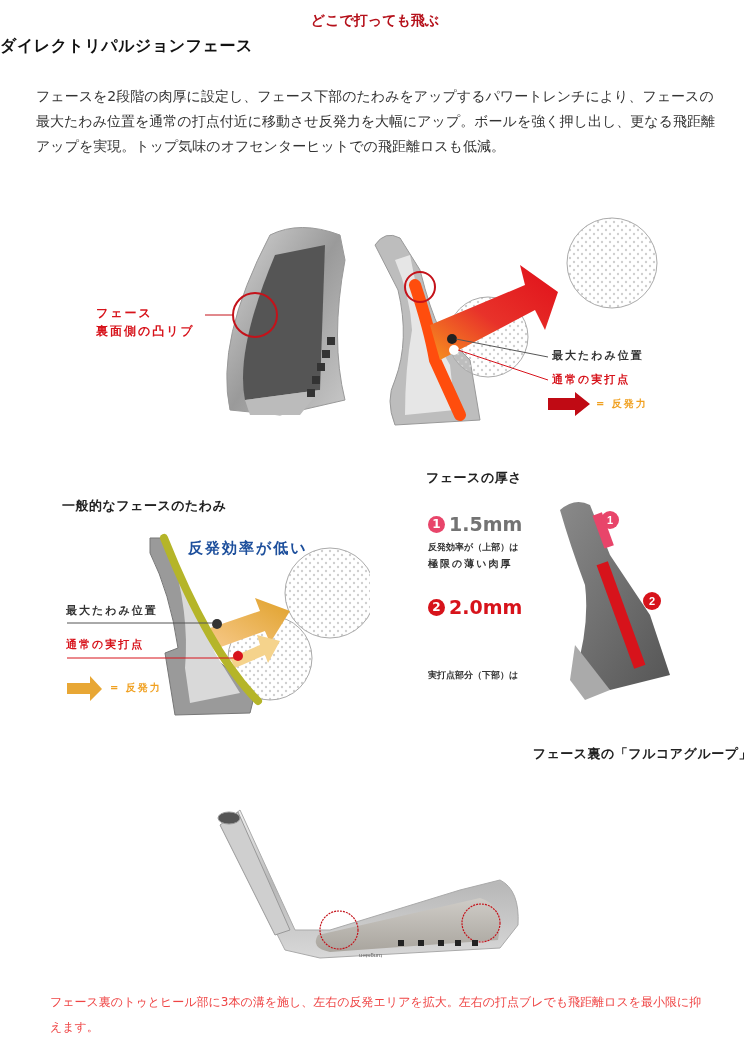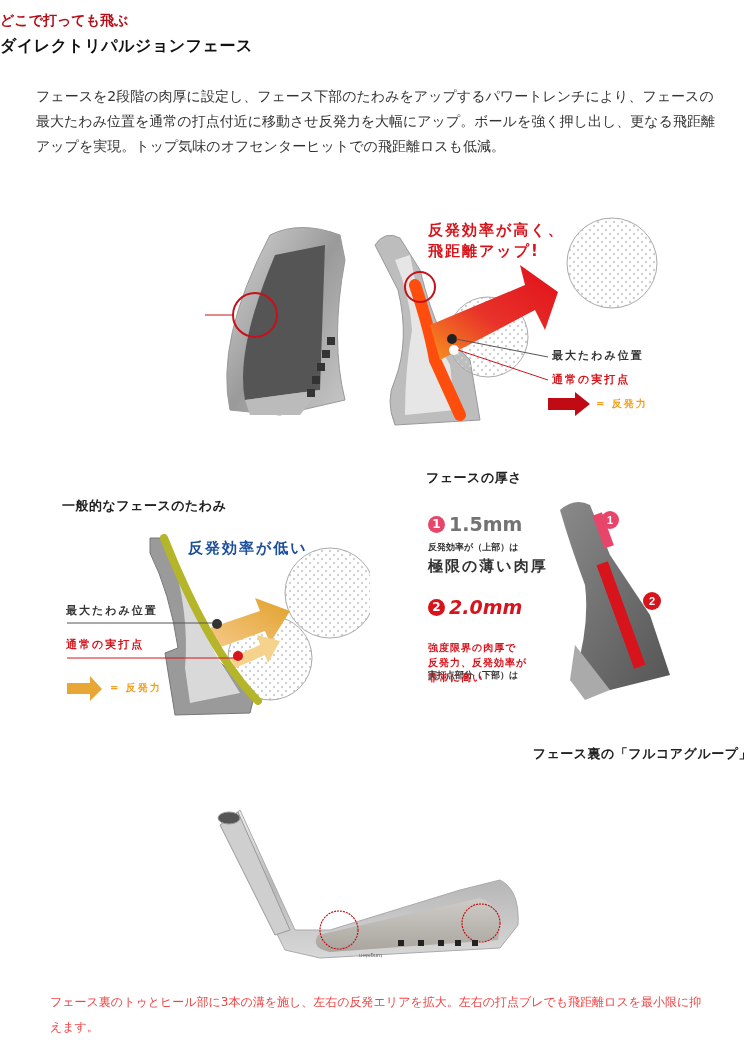--- a/index.html
+++ b/index.html
@@ -1,19 +1,19 @@
 <!DOCTYPE html>
 <html><head>
 <meta charset="utf-8">
 <style>
   * { box-sizing: border-box; margin: 0; padding: 0; }
   html, body { width: 750px; height: 1053px; background: #ffffff; overflow: hidden; }
   body { font-family: "DejaVu Sans", "Liberation Sans", sans-serif; color: #222; position: relative; }
   .abs { position: absolute; }
-  .subtitle { left: 0; width: 750px; top: 12px; text-align: left; font-size: 14px; font-weight: bold; color: #b5101a; }
+  .subtitle { left: 0; width: 750px; top: 12px; text-align: center; font-size: 14px; font-weight: bold; color: #b5101a; }
   .title { left: 0; width: 750px; top: 36px; font-size: 16px; font-weight: bold; color: #111; letter-spacing: 0.5px; }
   .body-text { left: 36px; width: 680px; top: 84px; font-size: 14px; line-height: 25px; color: #333; }
   .body-text2 { left: 50px; width: 660px; top: 990px; font-size: 12px; line-height: 25px; color: #ef4444; }
   .lbl-red { color: #d7131b; font-weight: bold; letter-spacing: 2px; }
   .lbl-gray { color: #333; font-weight: bold; letter-spacing: 2px; }
   .lbl-orange { color: #f0a020; font-weight: bold; letter-spacing: 2px; }
   .section-h { font-size: 13px; font-weight: bold; color: #222; letter-spacing: 0.5px; }
   svg { position: absolute; }
 </style>
 </head>
@@ -67,23 +67,23 @@
 
     <polygon points="430,125 525,85 520,65 558,92 545,130 535,110 440,160" fill="url(#redArrow)"></polygon>
     <circle cx="452" cy="139" r="5" fill="#222"></circle>
     <circle cx="454" cy="150" r="5" fill="#fff"></circle>
     <line x1="456" y1="139" x2="548" y2="157" stroke="#555" stroke-width="1"></line>
     <line x1="458" y1="150" x2="548" y2="180" stroke="#d7131b" stroke-width="1"></line>
 
     <polygon points="548,198 575,198 575,192 590,204 575,216 575,210 548,210" fill="#c00a14"></polygon>
   </svg>
 
-  <div class="abs lbl-red" style="left:428px;top:20px;font-size:15px;line-height:21px;">
-    <div>反発効率が高く、</div>
-    <div>飛距離アップ!</div>
+  <div class="abs lbl-red" style="left:96px;top:104px;font-size:12px;line-height:18px;">
+    <div>フェース</div>
+    <div>裏面側の凸リブ</div>
   </div>
   <div class="abs lbl-gray" style="left:552px;top:148px;font-size:11px;">最大たわみ位置</div>
   <div class="abs lbl-red" style="left:552px;top:172px;font-size:11px;">通常の実打点</div>
   <div class="abs lbl-orange" style="left:596px;top:197px;font-size:10px;">= 反発力</div>
 </div>
 
 <div class="abs" style="left:40px;top:465px;width:330px;height:240px;margin-top:28px;">
   <div class="abs section-h" style="left:22px;top:4px;">一般的なフェースのたわみ</div>
   <svg width="330" height="240">
     <defs>
@@ -116,32 +116,27 @@
 </div>
 
 <div class="abs" style="left:410px;top:465px;width:300px;height:235px;">
   <div class="abs section-h" style="left:16px;top:4px;">フェースの厚さ</div>
 
   <div class="abs" style="left:18px;top:48px;display:flex;align-items:center;">
     <span style="display:inline-block;width:17px;height:17px;border-radius:50%;background:#e8456a;color:#fff;font-size:12px;font-weight:bold;text-align:center;line-height:17px;margin-right:4px;">1</span>
     <span style="font-size:19px;font-weight:bold;color:#737373;">1.5mm</span>
   </div>
   <div class="abs" style="left:18px;top:76px;font-size:9px;font-weight:bold;color:#333;">反発効率が（上部）は</div>
-  <div class="abs" style="left:18px;top:92px;font-size:15px;font-weight:bold;color:#333;letter-spacing:2px;">極限の薄い肉厚</div>
+  <div class="abs" style="left:18px;top:92px;font-size:10px;font-weight:bold;color:#333;letter-spacing:2px;">極限の薄い肉厚</div>
 
   <div class="abs" style="left:18px;top:131px;display:flex;align-items:center;">
     <span style="display:inline-block;width:17px;height:17px;border-radius:50%;background:#d7131b;color:#fff;font-size:12px;font-weight:bold;text-align:center;line-height:17px;margin-right:4px;">2</span>
-    <span style="font-size:19px;font-weight:bold;color:#d7131b;font-style:italic;">2.0mm</span>
+    <span style="font-size:19px;font-weight:bold;color:#d7131b;">2.0mm</span>
   </div>
   <div class="abs" style="left:18px;top:160px;font-size:9px;font-weight:bold;color:#333;margin-top:44px;">実打点部分（下部）は</div>
-  <div class="abs lbl-red" style="left:18px;top:175px;font-size:10px;line-height:15px;letter-spacing:1px;">
-    <div>強度限界の肉厚で</div>
-    <div>反発力、反発効率が</div>
-    <div>非常に高い</div>
-  </div>
 
   <svg width="300" height="235" style="left:0;top:0;">
     <defs>
       <linearGradient id="steel3" x1="0" y1="0" x2="1" y2="1">
         <stop offset="0" stop-color="#8a8a8a"></stop>
         <stop offset="1" stop-color="#555"></stop>
       </linearGradient>
     </defs>
     <path d="M150 45 Q165 32 180 40 L200 90 L240 150 L260 210 L200 225 L165 210 Q180 160 175 120 Q160 80 150 45 Z" fill="url(#steel3)"></path>
     <path d="M165 180 L200 225 L175 235 L160 215 Z" fill="#aaa"></path>

